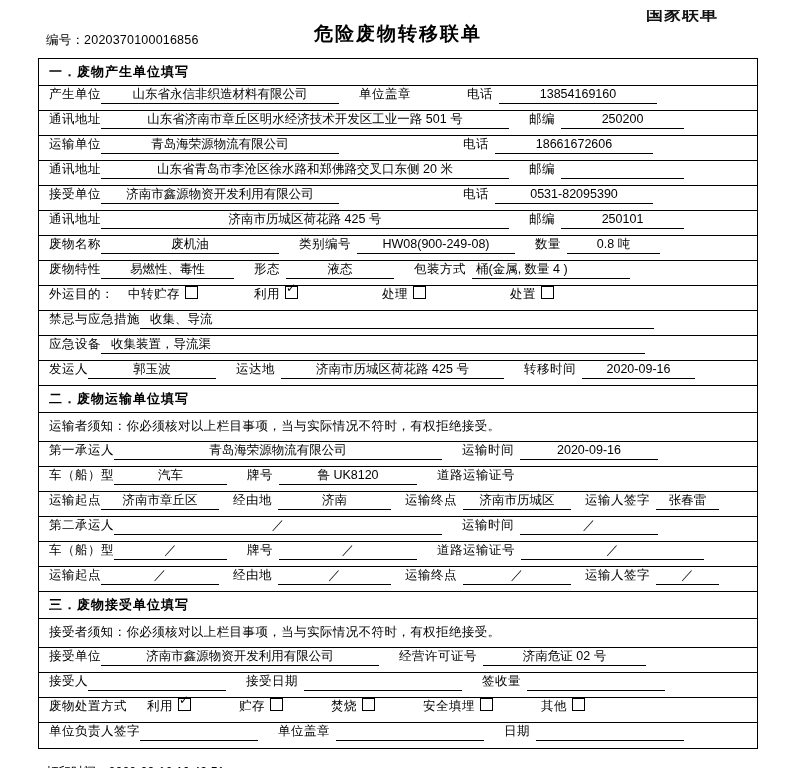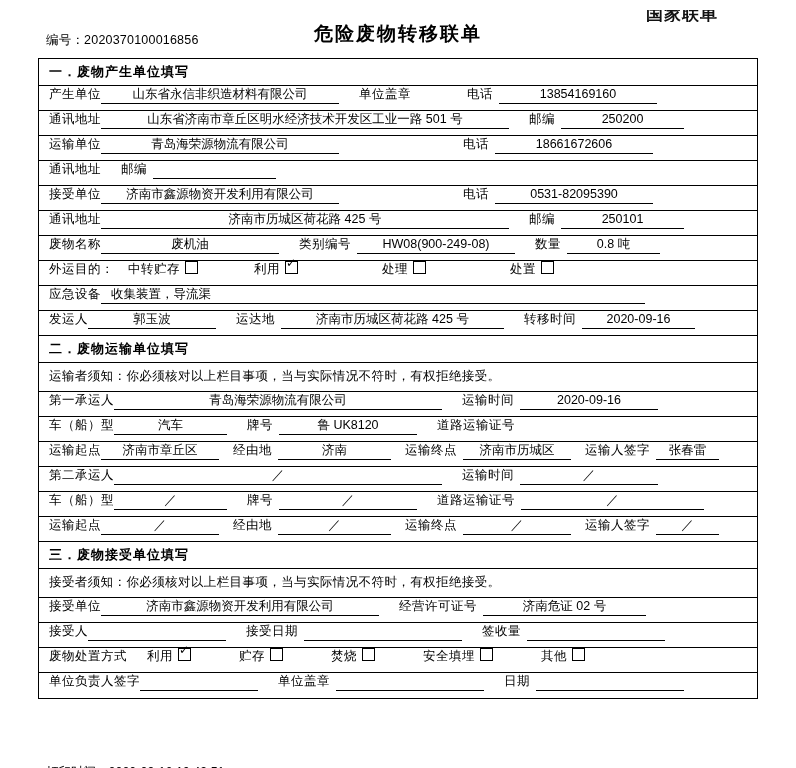--- a/index.html
+++ b/index.html
@@ -179,20 +179,21 @@
         <span class="sp28"></span>
         <span class="sp28"></span>
         <span class="sp20"></span>
       <span class="lbl">电话</span>
       <span class="sp6"></span>
       <span class="val" style="width:150px">18661672606</span>
     </div>
 
     <div class="row bordered">
       <span class="lbl">通讯地址</span>
+      <span class="val" style="width:400px">山东省青岛市李沧区徐水路和郑佛路交叉口东侧 20 米</span>
       <span class="sp20"></span>
       <span class="lbl">邮编</span>
       <span class="sp6"></span>
       <span class="val" style="width:115px"></span>
     </div>
 
     <div class="row bordered">
       <span class="lbl">接受单位</span>
       <span class="val" style="width:230px">济南市鑫源物资开发利用有限公司</span>
       <span class="sp20"></span>
@@ -220,20 +221,32 @@
       <span class="sp20"></span>
       <span class="lbl">类别编号</span>
       <span class="sp6"></span>
       <span class="val" style="width:150px">HW08(900-249-08)</span>
       <span class="sp20"></span>
       <span class="lbl">数量</span>
       <span class="sp6"></span>
       <span class="val" style="width:85px">0.8 吨</span>
     </div>
 
+    <div class="row bordered">
+      <span class="lbl">废物特性</span>
+      <span class="val" style="width:125px">易燃性、毒性</span>
+      <span class="sp20"></span>
+      <span class="lbl">形态</span>
+      <span class="sp6"></span>
+      <span class="val" style="width:100px">液态</span>
+      <span class="sp20"></span>
+      <span class="lbl">包装方式</span>
+      <span class="sp6"></span>
+      <span class="val left" style="width:150px">桶(金属, 数量  4 )</span>
+    </div>
 
     <div class="row bordered">
       <span class="lbl">外运目的：</span>
       <span class="sp14"></span>
       <span class="lbl">中转贮存</span>
       <span class="chk"></span>
       <span class="sp28"></span>
         <span class="sp28"></span>
       <span class="lbl">利用</span>
       <span class="chk checked"></span>
@@ -243,20 +256,24 @@
       <span class="lbl">处理</span>
       <span class="chk"></span>
       <span class="sp28"></span>
         <span class="sp28"></span>
         <span class="sp28"></span>
       <span class="lbl">处置</span>
       <span class="chk"></span>
     </div>
 
 
+    <div class="row bordered">
+      <span class="lbl">禁忌与应急措施</span>
+      <span class="val left" style="width:500px;padding-left:10px">收集、导流</span>
+    </div>
 
     <div class="row bordered">
       <span class="lbl">应急设备</span>
       <span class="val left" style="width:530px;padding-left:10px">收集装置，导流渠</span>
     </div>
 
     <div class="row bordered">
       <span class="lbl">发运人</span>
       <span class="val" style="width:120px">郭玉波</span>
       <span class="sp20"></span>

